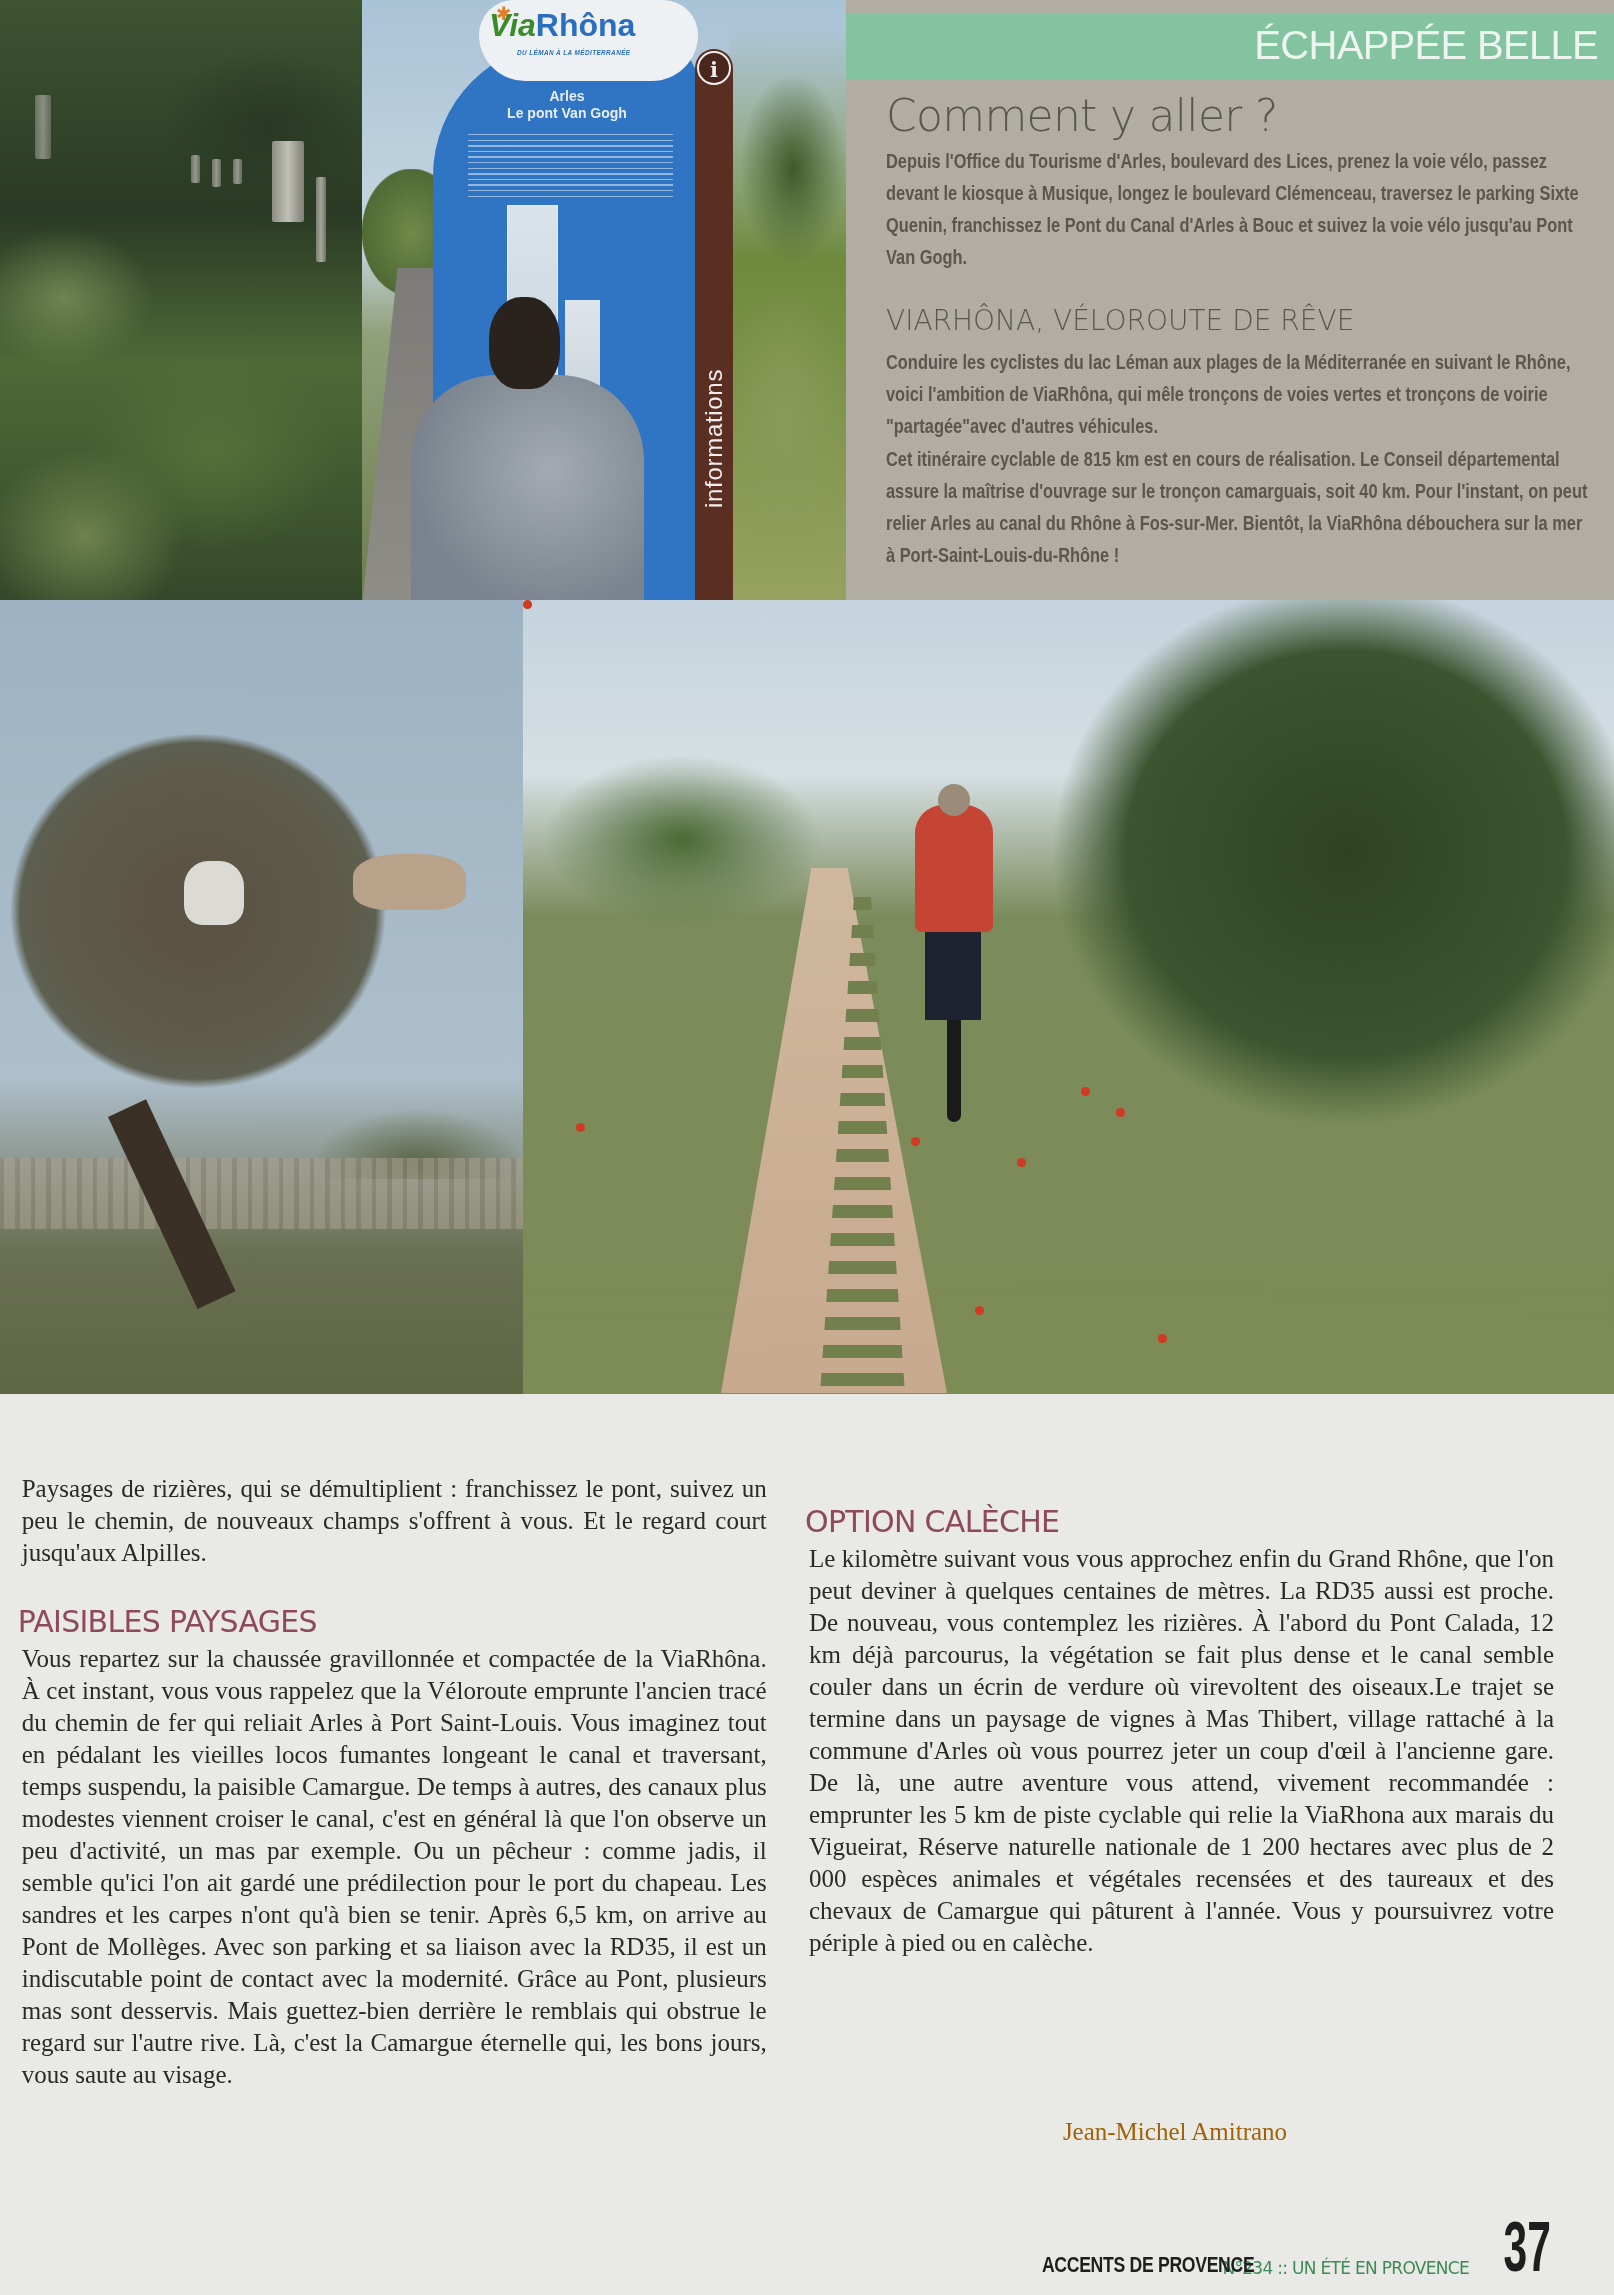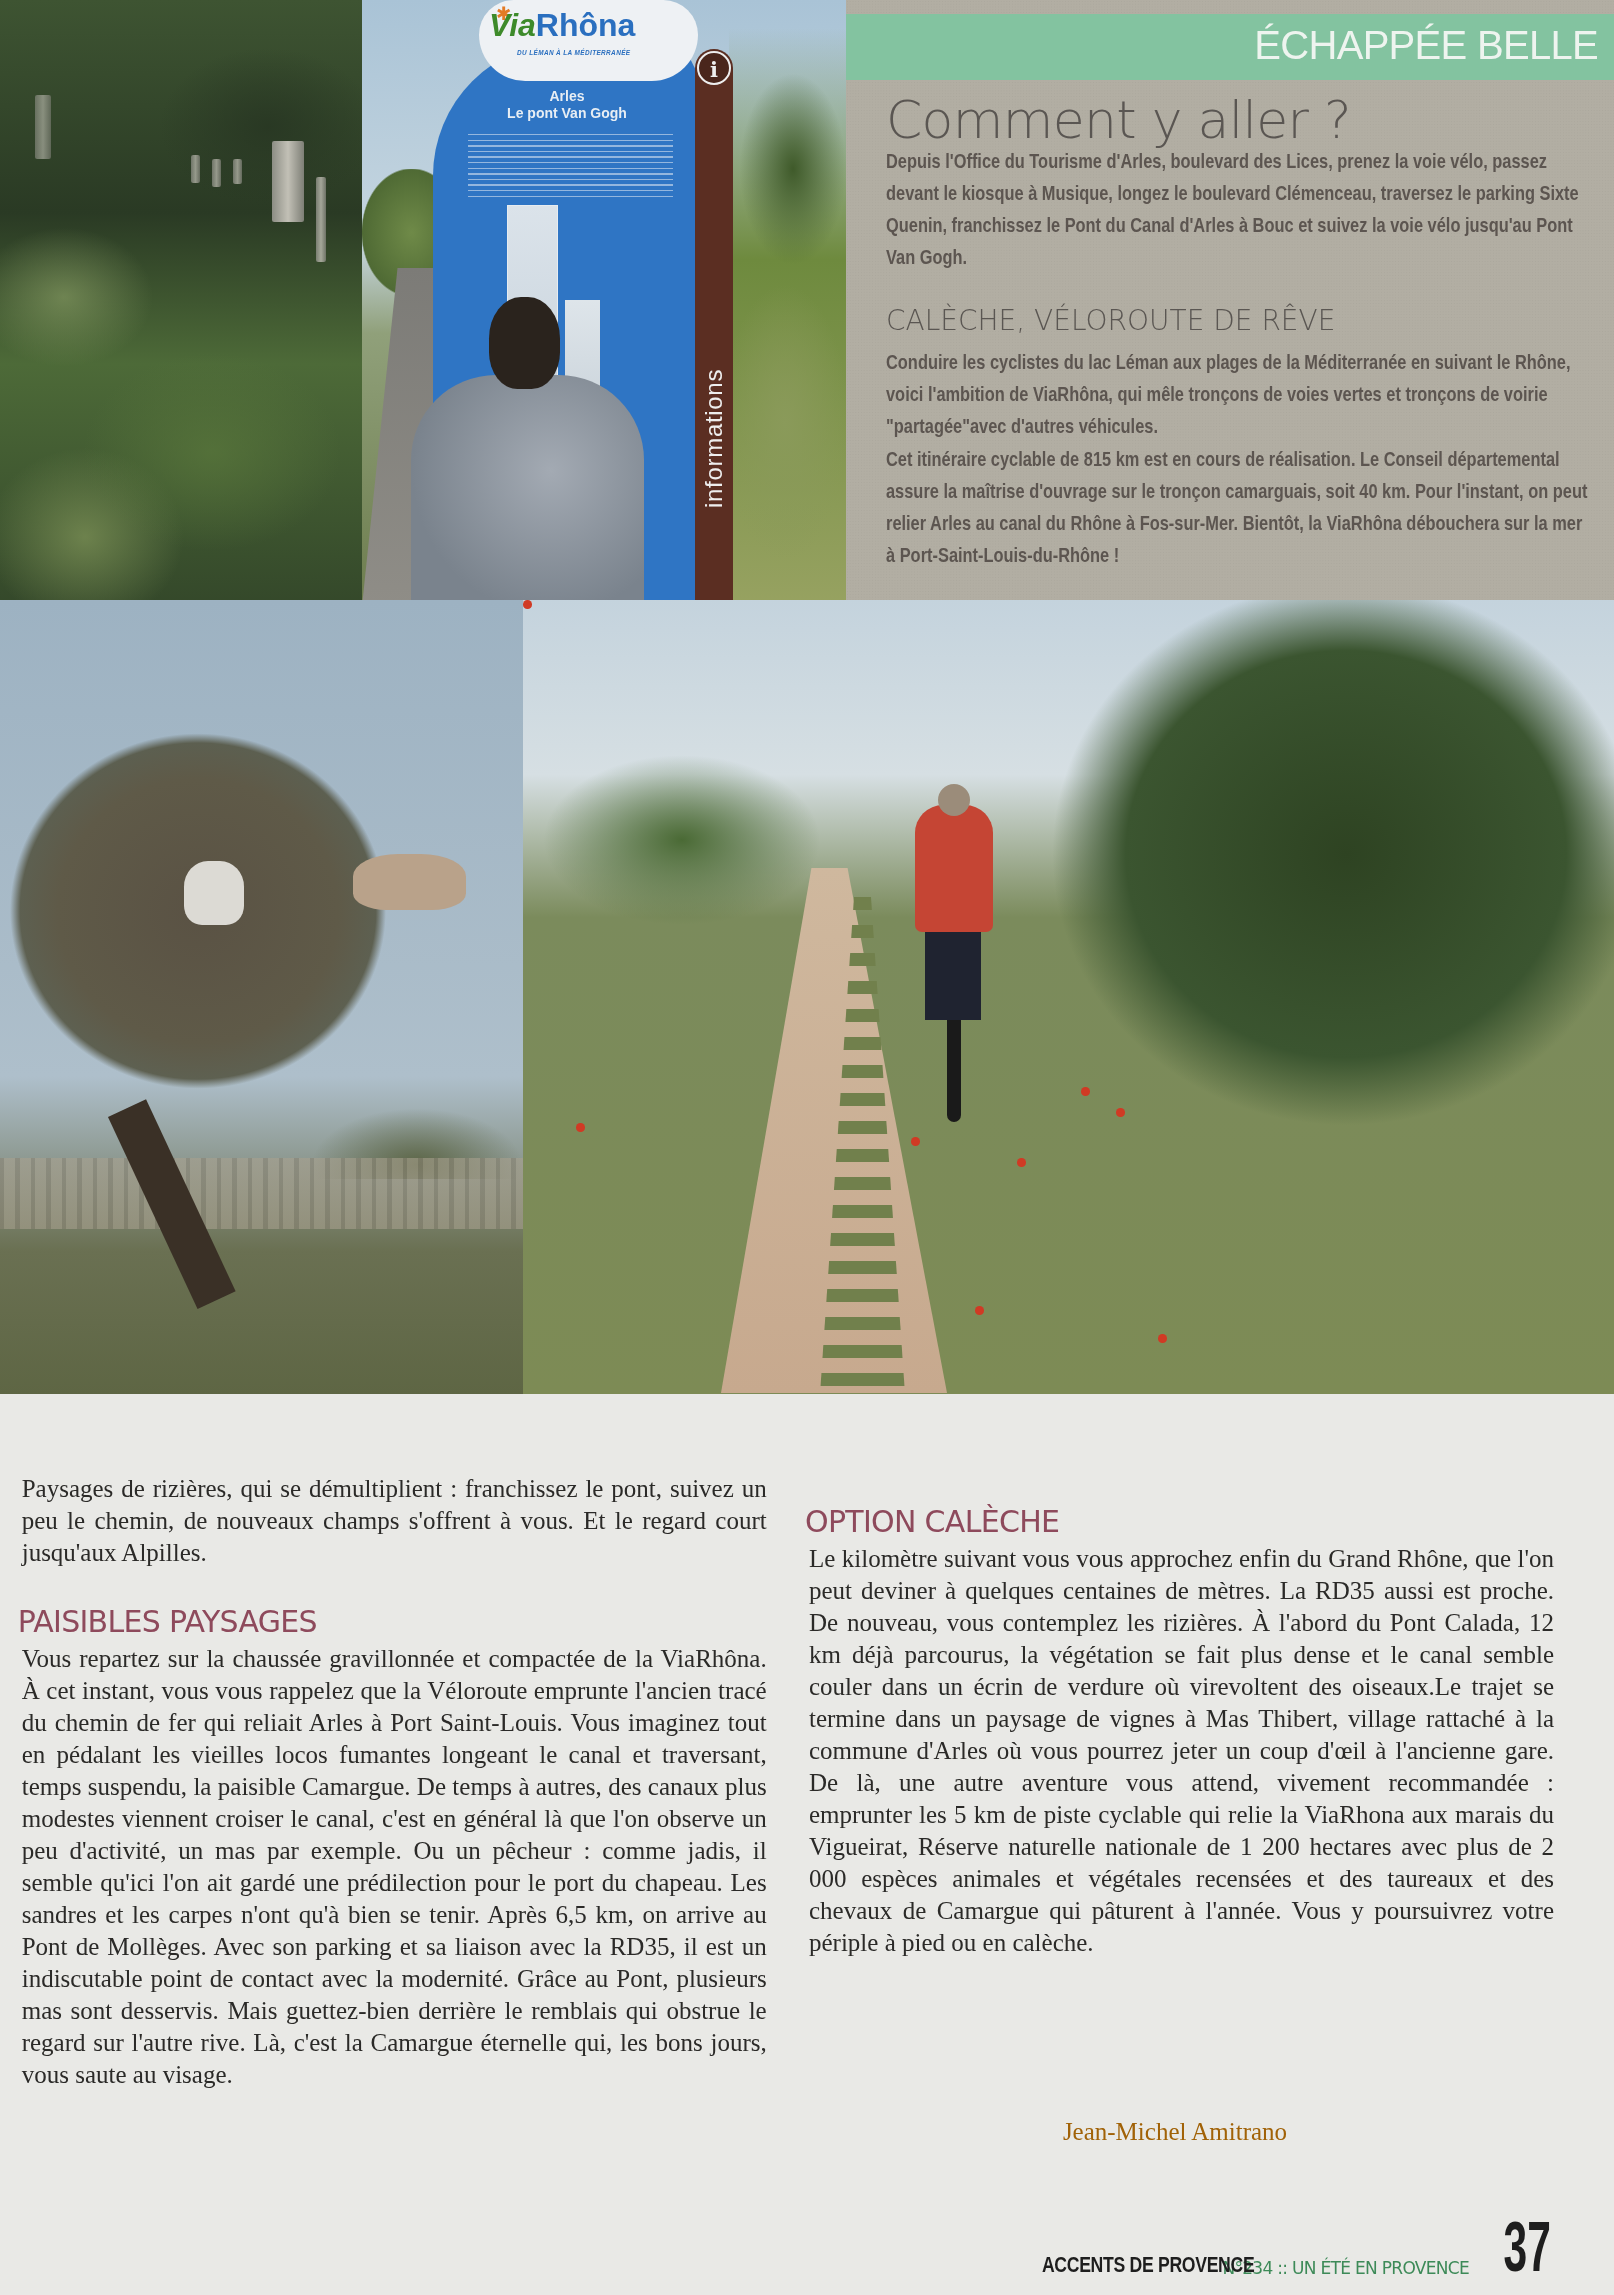--- a/index.html
+++ b/index.html
@@ -37,21 +37,21 @@
   #sign-info-circle{left:335px;top:51px;width:34px;height:34px;border-radius:50%;border:2.1px solid #eee;background:#4a261c;color:#eee;font-family:"DejaVu Serif",serif;font-weight:bold;font-size:21px;text-align:center;line-height:34px;box-sizing:border-box;}
   #sign-info-word{left:335px;top:332px;width:34px;height:212px;color:#eee;font-family:"Liberation Sans",sans-serif;font-size:24px;letter-spacing:0.7px;writing-mode:vertical-rl;transform:rotate(180deg);text-align:center;line-height:34px;}
   #sign-man{left:35px;top:297px;width:254px;height:309px;}
   #sign-man .head{position:absolute;left:92px;top:0;width:71px;height:92px;background:#2a231d;border-radius:45% 45% 40% 40%;}
   #sign-man .body{position:absolute;left:14px;top:78px;width:233px;height:240px;background:radial-gradient(ellipse at 60% 40%,#a3aab3,#7a838d 70%);border-radius:85px 85px 0 0;}
   
   #info-box{left:846px;top:0;width:769px;height:606px;background:#b2aea3;
     background-image:radial-gradient(rgba(0,0,0,.04) 0.7px,transparent 0.7px);background-size:2.8px 2.8px;}
   #info-band{left:0;top:14px;width:769px;height:66px;background:#83c3a0;}
   #info-band-title{right:17px;top:22.6px;color:#eef4ef;font-family:"Liberation Sans",sans-serif;font-size:40px;letter-spacing:-0.7px;}
-  #info-heading{left:40px;top:90px;font-family:"DejaVu Sans",sans-serif;font-weight:200;font-size:52px;color:#5a5652;letter-spacing:-0.7px;}
+  #info-heading{left:40px;top:90px;font-family:"DejaVu Sans",sans-serif;font-weight:200;font-size:44px;color:#5a5652;letter-spacing:-0.7px;}
   .info-body{position:absolute;left:40px;width:706px;font-family:"Liberation Sans",sans-serif;font-weight:bold;font-size:20.5px;line-height:32px;color:#5c5550;transform:scaleX(.8);transform-origin:left top;width:883px;}
   #info-sub{left:40px;top:304px;font-family:"DejaVu Sans",sans-serif;font-weight:200;font-size:28px;color:#5a5652;letter-spacing:0;}
   
   #photo-horses{left:0;top:600px;width:523px;height:794px;overflow:hidden;background:linear-gradient(180deg,#9db2c2 0%,#aebfcb 60%,#6a7052 82%,#5e6644 100%);}
   #horses-tree{left:-56px;top:64px;width:508px;height:494px;background:radial-gradient(ellipse 254px 240px at 50% 50%,#5a5244 0%,#5f5a48 55%,rgba(80,80,60,.85) 70%,transparent 74%);}
   #horses-trunk{left:106px;top:508px;width:42px;height:212px;background:#3a3026;transform:rotate(-25deg);transform-origin:top;}
   #horses-fence{left:0;top:558px;width:523px;height:71px;background:repeating-linear-gradient(90deg,#8b8474 0 4.2px,#a8a08e 4.2px 15.5px);opacity:.6;}
   #horses-treeline{left:311px;top:508px;width:212px;height:71px;background:radial-gradient(ellipse at 50% 80%,#5b6546,transparent 70%);}
   .horse{position:absolute;border-radius:40% 40% 30% 30%;}
   #horse-white{left:184px;top:861px;width:60px;height:64px;background:#dcdad4;}
@@ -114,21 +114,21 @@
     <div class="body"></div>
     <div class="head"></div>
   </div>
 </div>
 
 <div id="info-box" class="abs">
   <div id="info-band" class="abs"></div>
   <div id="info-band-title" class="abs">ÉCHAPPÉE BELLE</div>
   <div id="info-heading" class="abs">Comment y aller ?</div>
   <div class="info-body" style="top:145px">Depuis l'Office du Tourisme d'Arles, boulevard des Lices, prenez la voie vélo, passez devant le kiosque à Musique, longez le boulevard Clémenceau, traversez le parking Sixte Quenin, franchissez le Pont du Canal d'Arles à Bouc et suivez la voie vélo jusqu'au Pont Van Gogh.</div>
-  <div id="info-sub" class="abs">CALÈCHE, VÉLOROUTE DE RÊVE</div>
+  <div id="info-sub" class="abs">VIARHÔNA, VÉLOROUTE DE RÊVE</div>
   <div class="info-body" style="top:346px">Conduire les cyclistes du lac Léman aux plages de la Méditerranée en suivant le Rhône, voici l'ambition de ViaRhôna, qui mêle tronçons de voies vertes et tronçons de voirie "partagée"avec d'autres véhicules.</div>
   <div class="info-body" style="top:443px">Cet itinéraire cyclable de 815 km est en cours de réalisation. Le Conseil départemental assure la maîtrise d'ouvrage sur le tronçon camarguais, soit 40 km. Pour l'instant, on peut relier Arles au canal du Rhône à Fos-sur-Mer. Bientôt, la ViaRhôna débouchera sur la mer à Port-Saint-Louis-du-Rhône !</div>
 </div>
 
 <div id="photo-horses" class="abs">
   <div id="horses-treeline" class="abs"></div>
   <div id="horses-fence" class="abs"></div>
   <div id="horses-tree" class="abs"></div>
   <div id="horses-trunk" class="abs"></div>
 </div>

